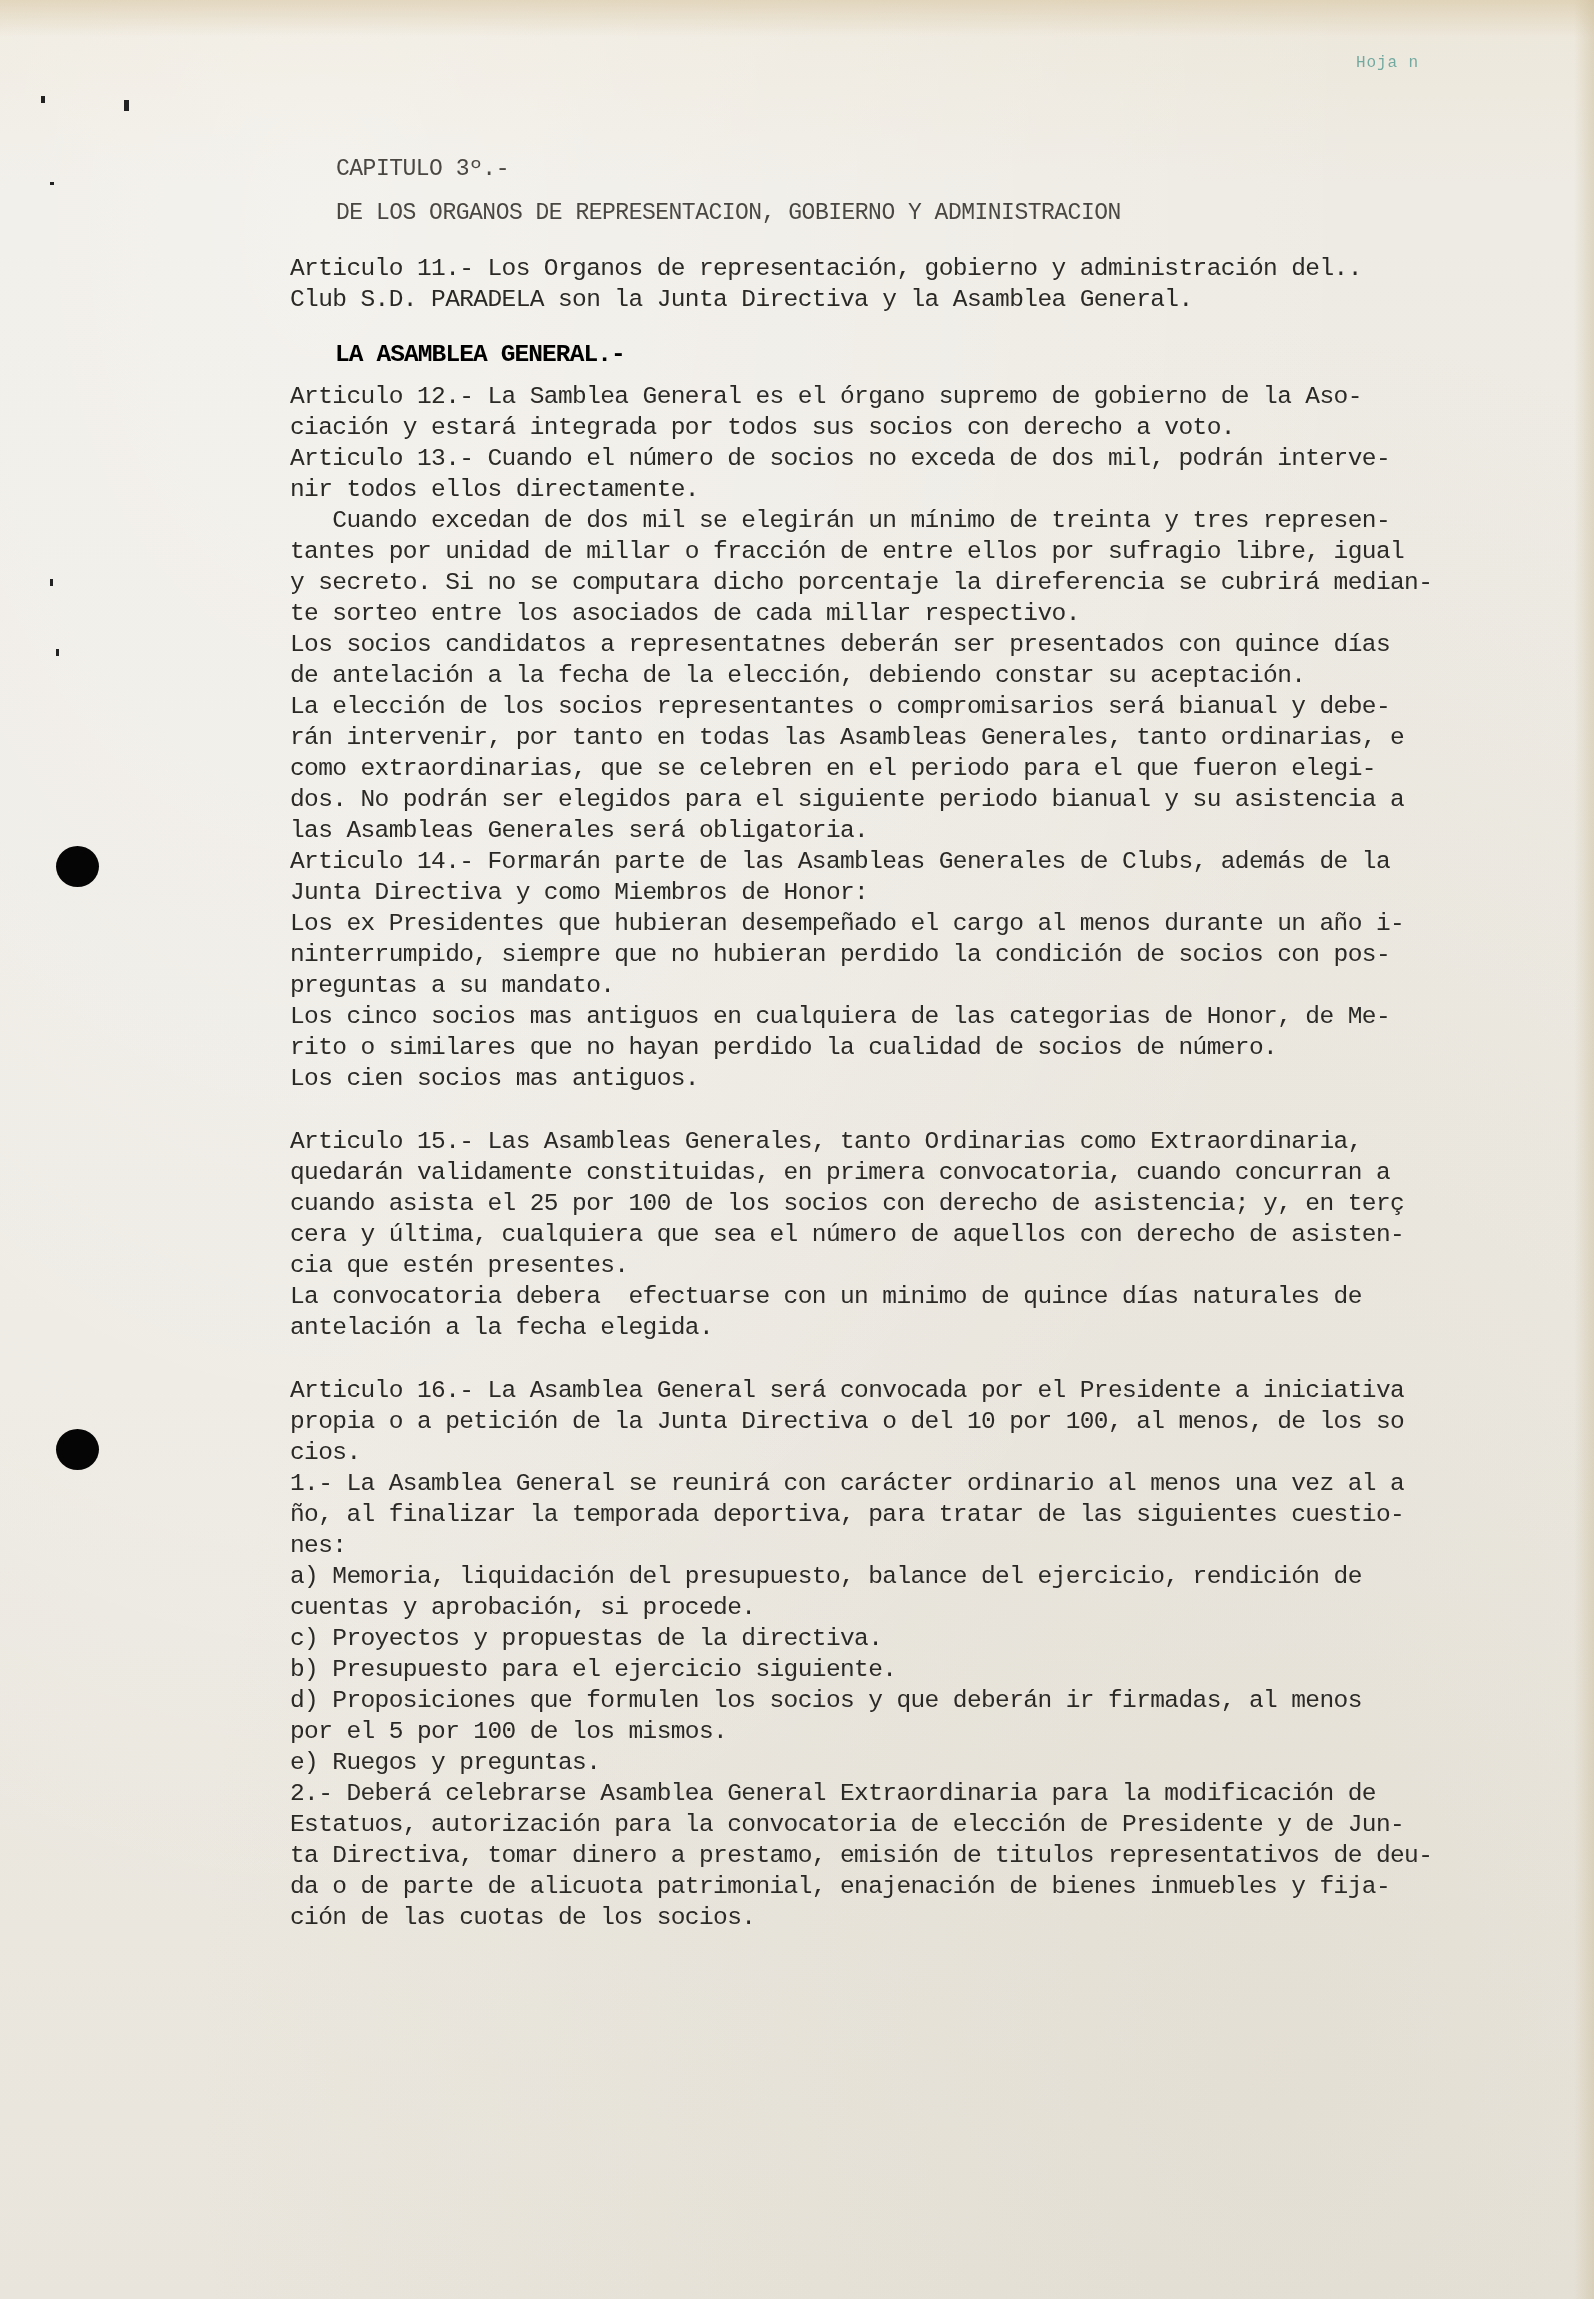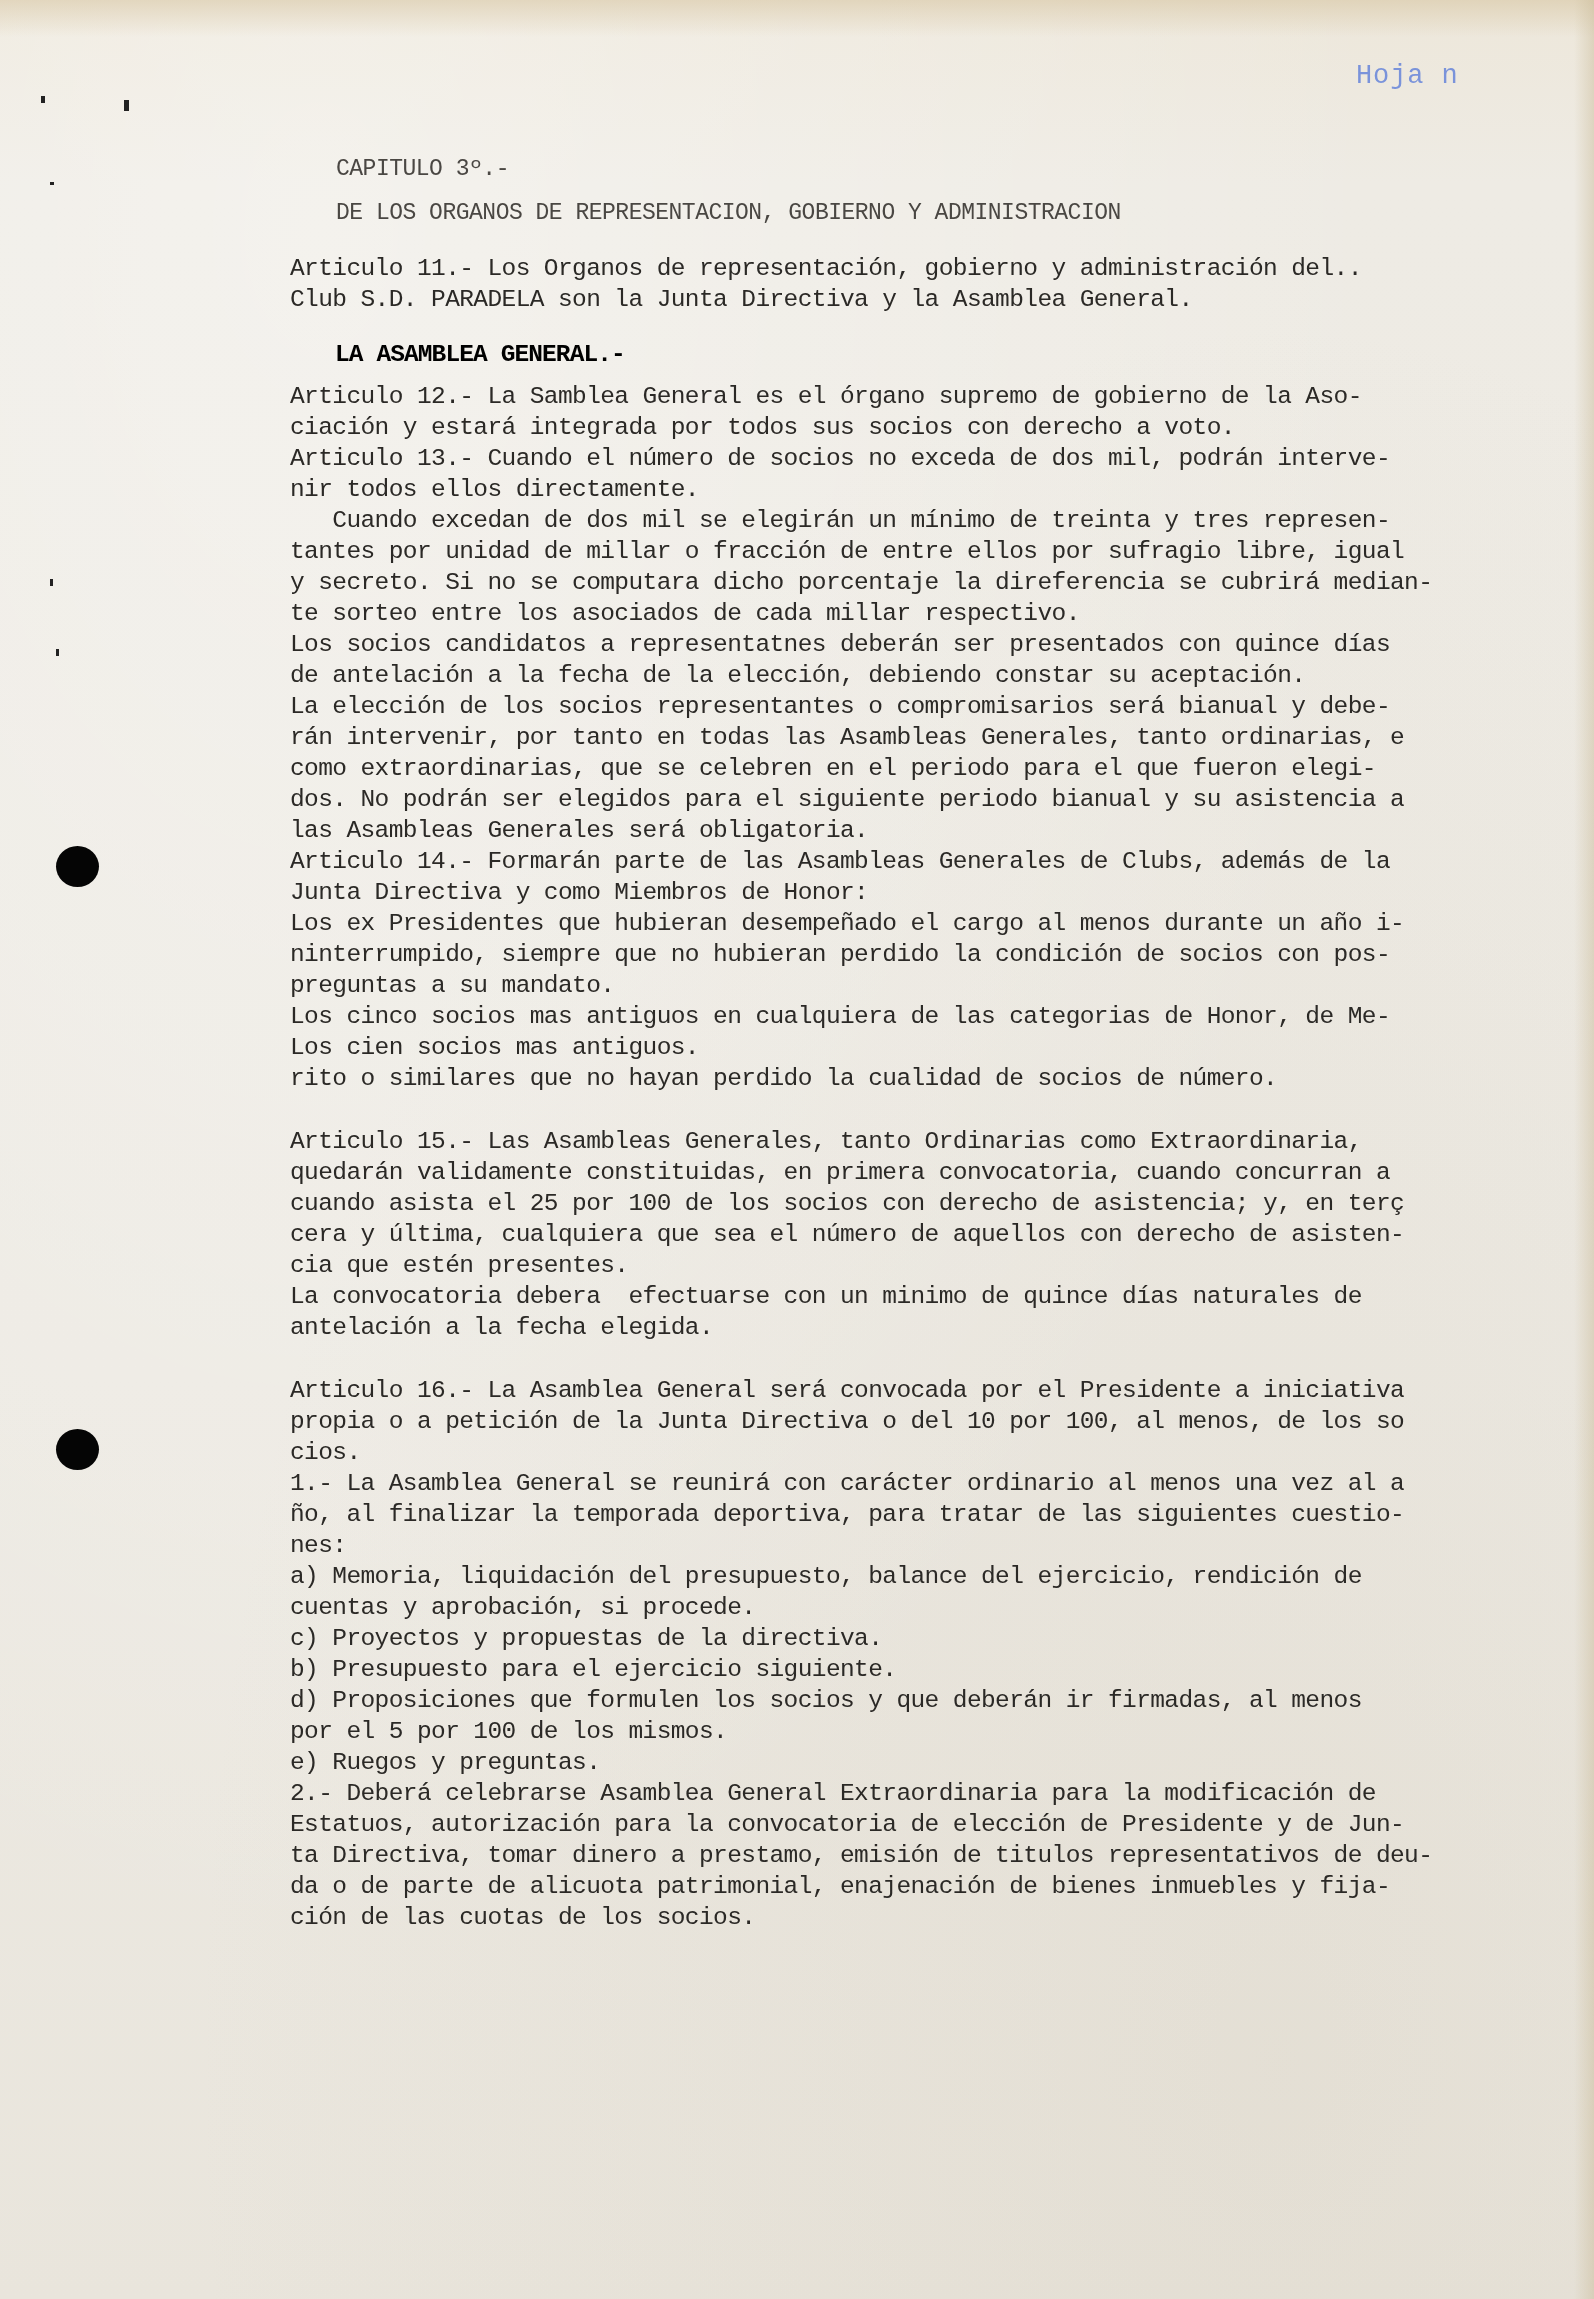--- a/index.html
+++ b/index.html
@@ -21,21 +21,21 @@
     position: absolute; right: 0; top: 0; width: 20.4px; height: 2299px;
     background: linear-gradient(270deg, rgba(200,185,150,0.45), rgba(200,185,150,0));
   }
   .punch-hole {
     position: absolute; width: 43px; height: 41px; border-radius: 50%;
     background: #050505;
   }
   .mark { position: absolute; background: #222; }
   .sheet-label {
     position: absolute; left: 1356px; top: 54px;
-    font-size: 27px; color: #1d4ed8; letter-spacing: 0.9px; opacity: 0.55; margin-top: 7px;
+    font-size: 16px; color: #0f766e; letter-spacing: 0.9px; opacity: 0.55;
   }
   .heading {
     position: absolute; left: 336px;
     font-size: 23px; letter-spacing: -0.5px; color: #4a4743;
     white-space: pre;
   }
   .bold-heading { color: #000000; font-weight: bold; letter-spacing: -0.9px; }
   .body-text {
     position: absolute; left: 290px; top: 253px; width: 1261px;
     font-size: 24.5px; line-height: 31px; letter-spacing: -0.6px;
@@ -94,22 +94,22 @@
     <div class="line">las Asambleas Generales será obligatoria.</div>
   </div>
 
   <div>
     <div class="line">Articulo 14.- Formarán parte de las Asambleas Generales de Clubs, además de la</div>
     <div class="line">Junta Directiva y como Miembros de Honor:</div>
     <div class="line">Los ex Presidentes que hubieran desempeñado el cargo al menos durante un año i-</div>
     <div class="line">ninterrumpido, siempre que no hubieran perdido la condición de socios con pos-</div>
     <div class="line">preguntas a su mandato.</div>
     <div class="line">Los cinco socios mas antiguos en cualquiera de las categorias de Honor, de Me-</div>
+    <div class="line">rito o similares que no hayan perdido la cualidad de socios de número.</div>
     <div class="line">Los cien socios mas antiguos.</div>
-    <div class="line">rito o similares que no hayan perdido la cualidad de socios de número.</div>
   </div>
 
   <div class="gap-lg"></div>
 
   <div>
     <div class="line">Articulo 15.- Las Asambleas Generales, tanto Ordinarias como Extraordinaria,</div>
     <div class="line">quedarán validamente constituidas, en primera convocatoria, cuando concurran a</div>
     <div class="line">cuando asista el 25 por 100 de los socios con derecho de asistencia; y, en terç</div>
     <div class="line">cera y última, cualquiera que sea el número de aquellos con derecho de asisten-</div>
     <div class="line">cia que estén presentes.</div>

